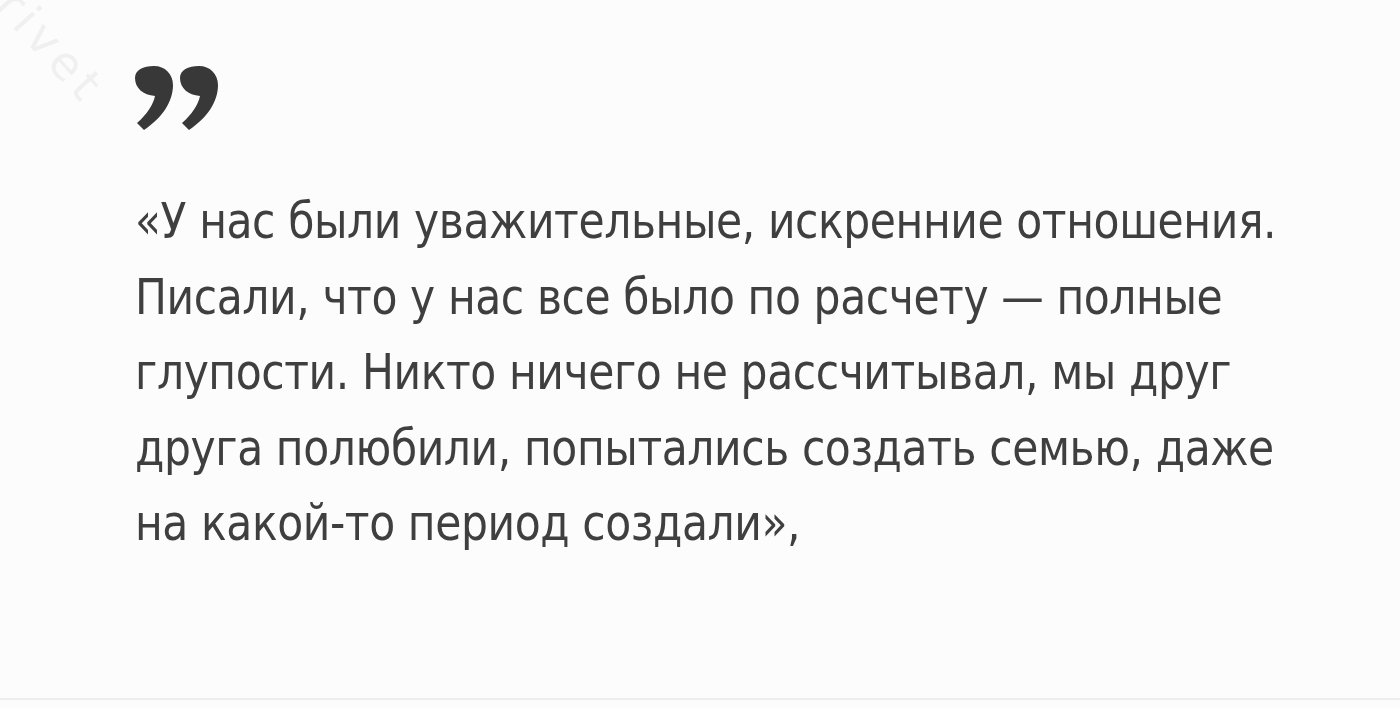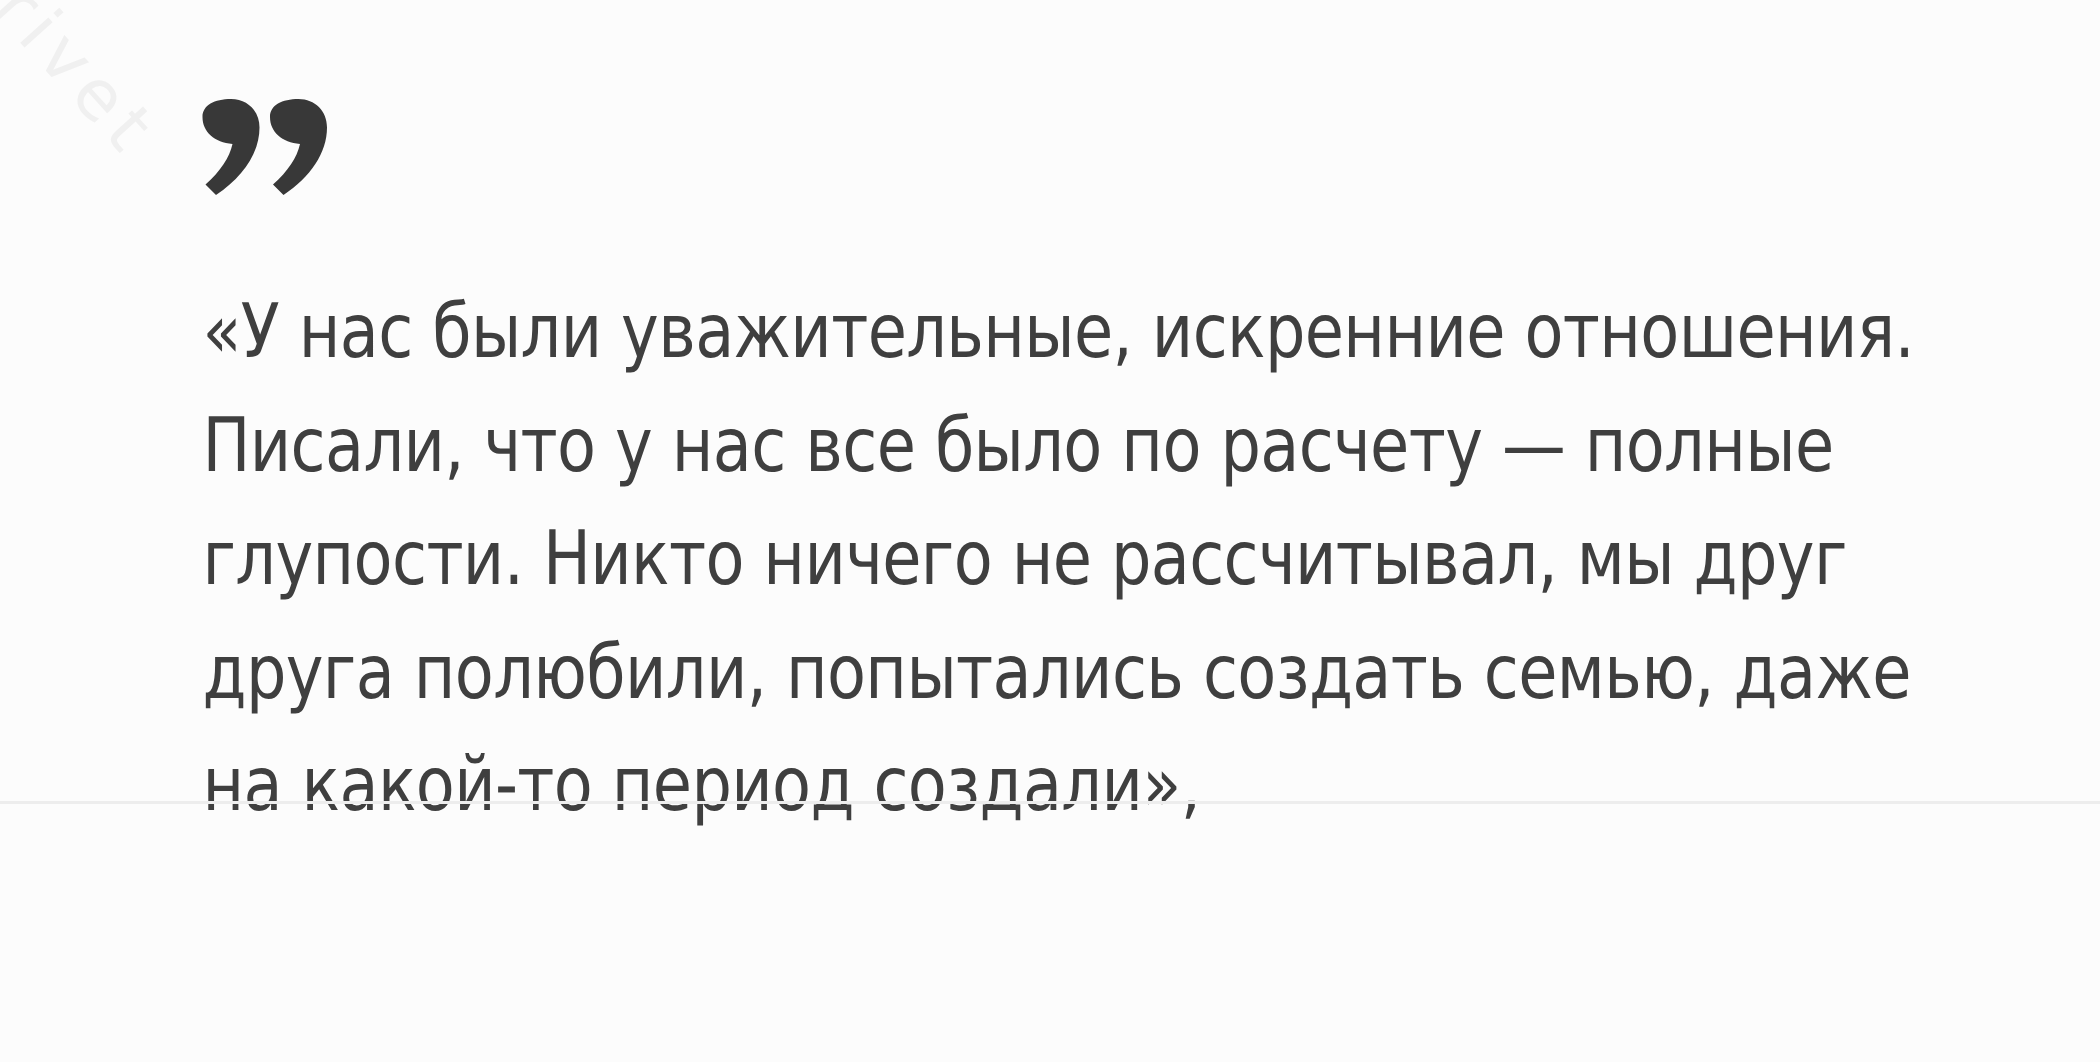--- a/index.html
+++ b/index.html
@@ -13,21 +13,21 @@
   html, body {
     width: 1400px;
     height: 708px;
     overflow: hidden;
     background: var(--background);
     font-family: "DejaVu Sans", "Liberation Sans", sans-serif;
   }
   .quote-card {
     position: relative;
     width: 1400px;
-    height: 536px;
+    height: 700px;
     background: var(--background);
   }
   .watermark {
     position: absolute;
     left: 26px;
     top: -22px;
     font-size: 46px;
     font-weight: 400;
     color: var(--watermark);
     transform: rotate(48deg);

